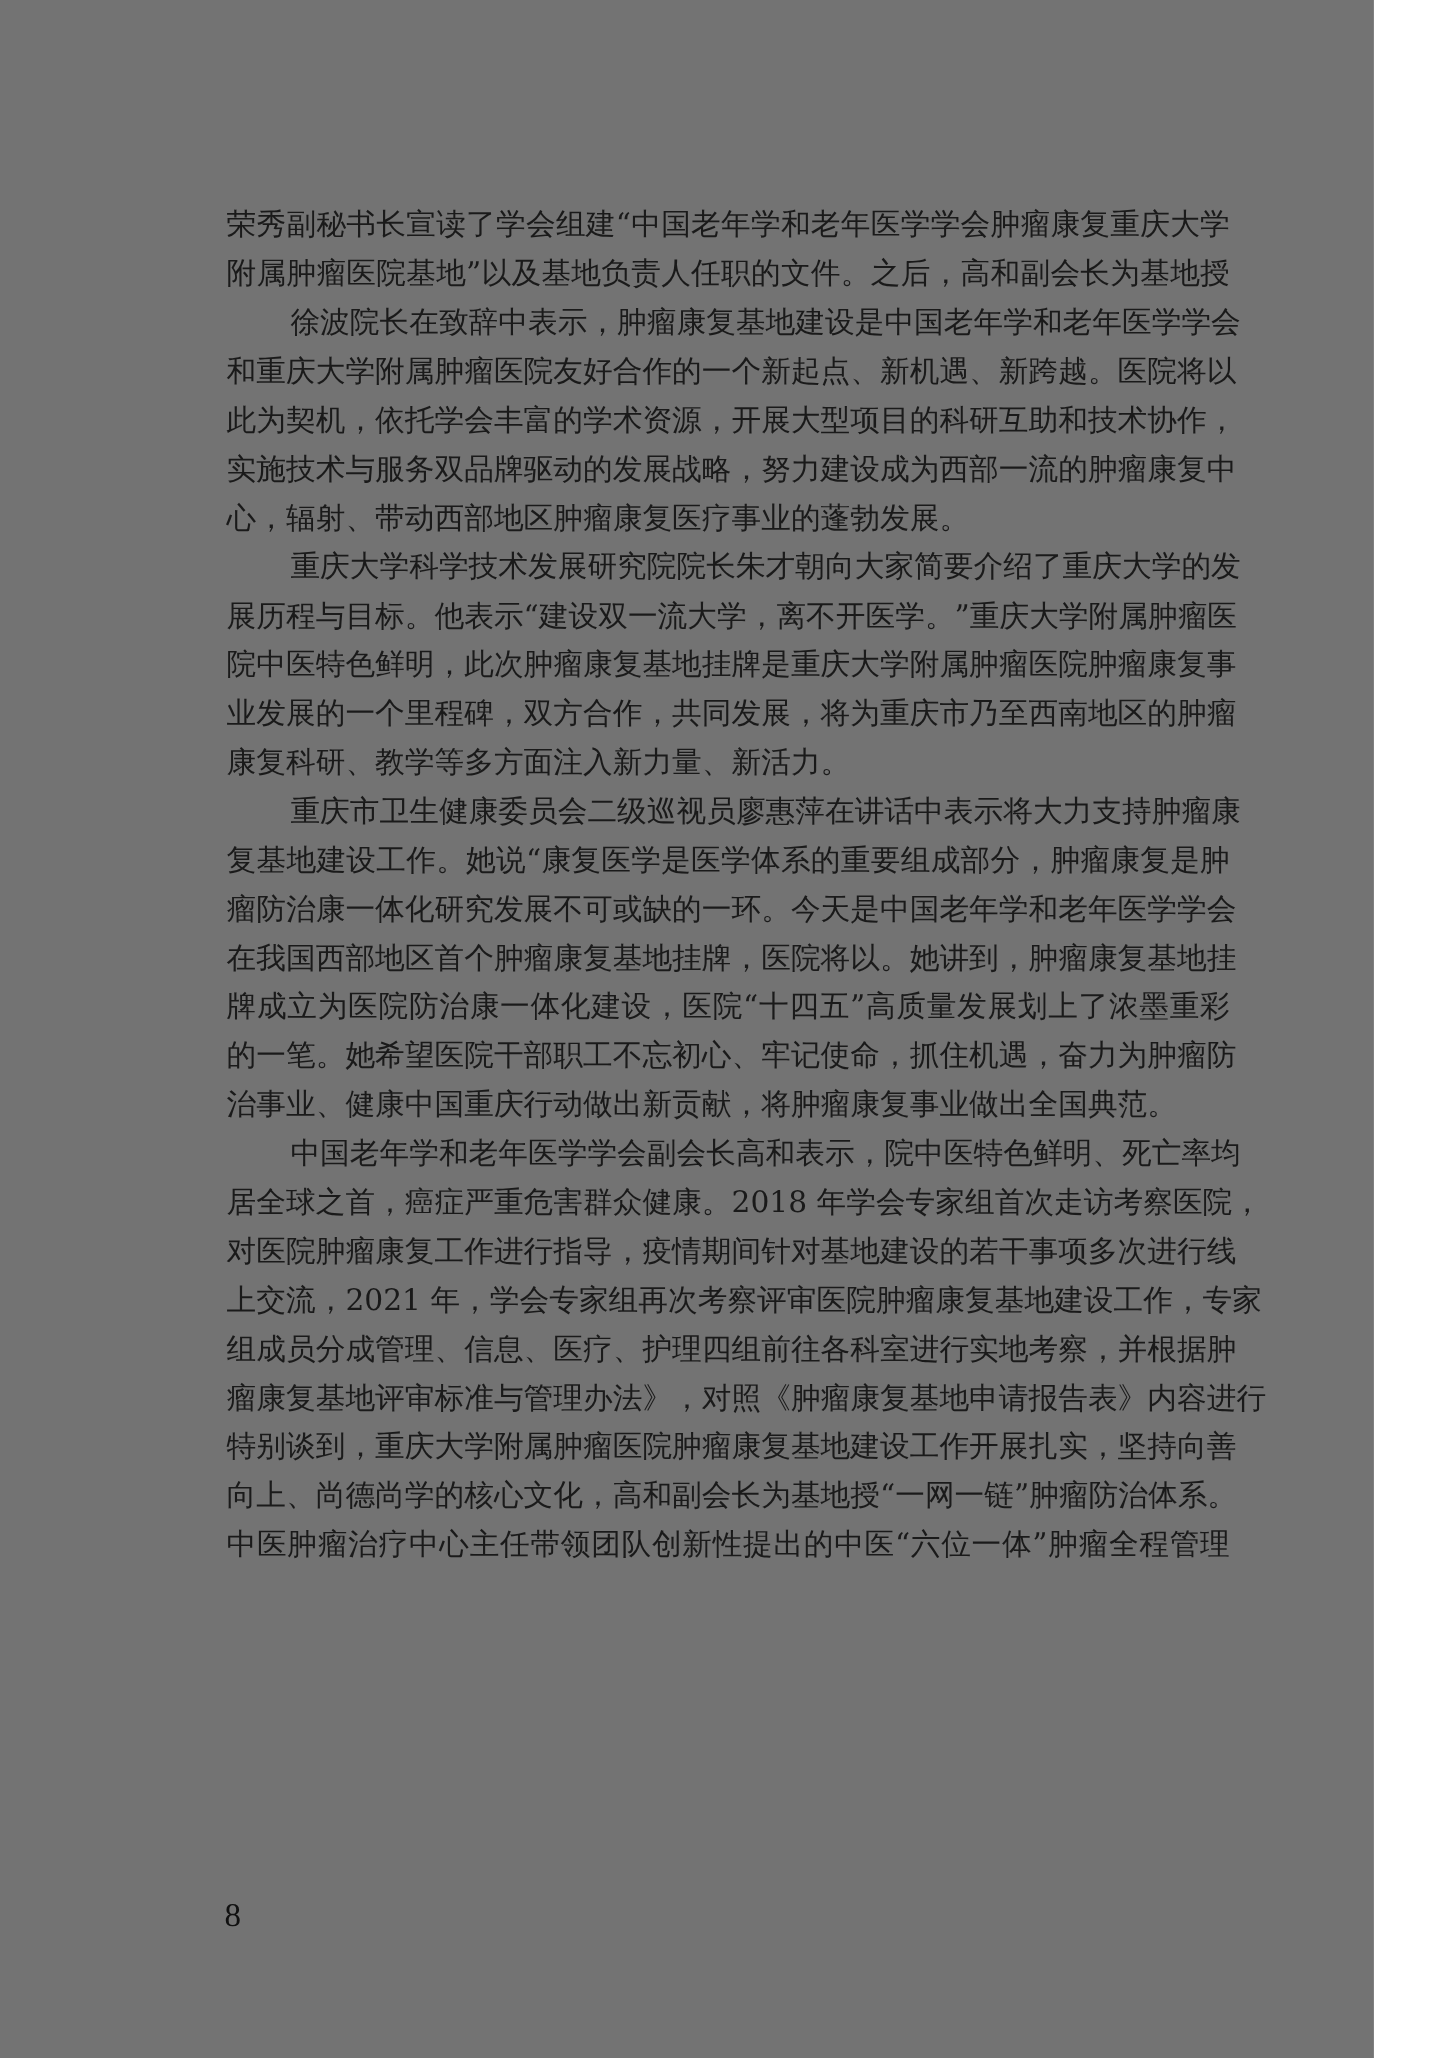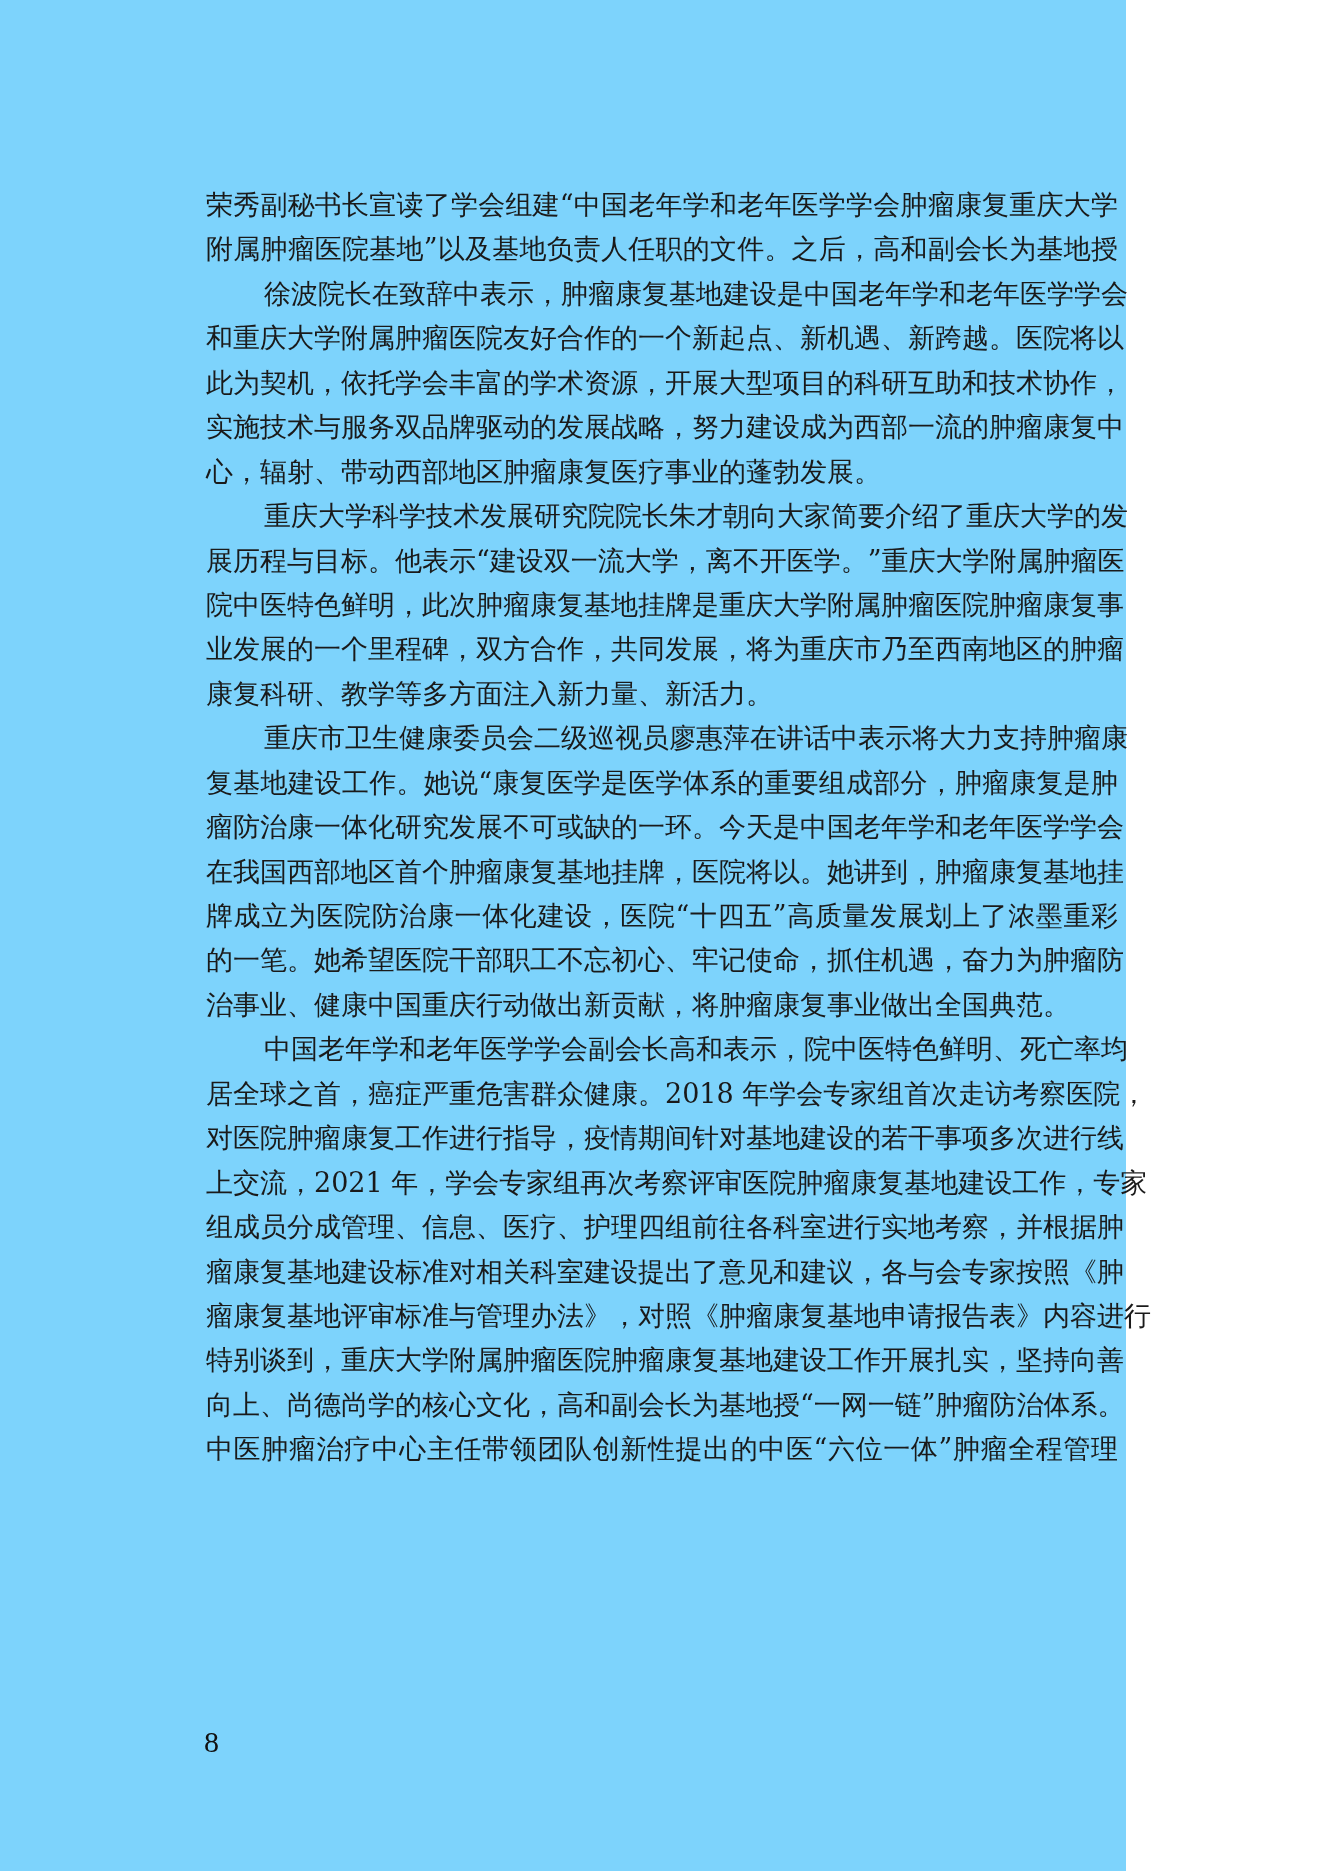--- a/index.html
+++ b/index.html
@@ -1,18 +1,18 @@
 <!DOCTYPE html>
 <html><head>
 <meta charset="utf-8">
 <style>
   html, body { margin: 0; padding: 0; background: #ffffff; }
   body { width: 1323px; height: 1871px; position: relative; overflow: hidden; }
   .page {
-    position: absolute; left: 0; top: 0; width: 1126px; height: 1871px; background: #7dd3fc;
+    position: absolute; left: 0; top: 0; width: 1249px; height: 1871px; background: #737373;
   }
   .body-text {
     position: absolute; left: 206px; top: 183px; width: 912px;
     font-family: "DejaVu Serif", "Liberation Serif", serif;
     font-size: 27px; line-height: 44.45px; color: #1a1a1a;
   }
   .line {
     display: block; white-space: nowrap; height: 44.45px;
     text-align: justify; text-align-last: justify;
   }
@@ -60,21 +60,20 @@
       <span class="line">的一笔。她希望医院干部职工不忘初心、牢记使命，抓住机遇，奋力为肿瘤防</span>
       <span class="line last">治事业、健康中国重庆行动做出新贡献，将肿瘤康复事业做出全国典范。</span>
     </div>
 
     <div>
       <span class="line indent">中国老年学和老年医学学会副会长高和表示，院中医特色鲜明、死亡率均</span>
       <span class="line">居全球之首，癌症严重危害群众健康。2018 年学会专家组首次走访考察医院，</span>
       <span class="line">对医院肿瘤康复工作进行指导，疫情期间针对基地建设的若干事项多次进行线</span>
       <span class="line">上交流，2021 年，学会专家组再次考察评审医院肿瘤康复基地建设工作，专家</span>
       <span class="line">组成员分成管理、信息、医疗、护理四组前往各科室进行实地考察，并根据肿</span>
-      <span class="line">瘤康复基地建设标准对相关科室建设提出了意见和建议，各与会专家按照《肿</span>
       <span class="line">瘤康复基地评审标准与管理办法》，对照《肿瘤康复基地申请报告表》内容进行</span>
       <span class="line">特别谈到，重庆大学附属肿瘤医院肿瘤康复基地建设工作开展扎实，坚持向善</span>
       <span class="line">向上、尚德尚学的核心文化，高和副会长为基地授“一网一链”肿瘤防治体系。</span>
       <span class="line">中医肿瘤治疗中心主任带领团队创新性提出的中医“六位一体”肿瘤全程管理</span>
     </div>
   </div>
 
   <div class="page-number">8</div>
 </div>
 

